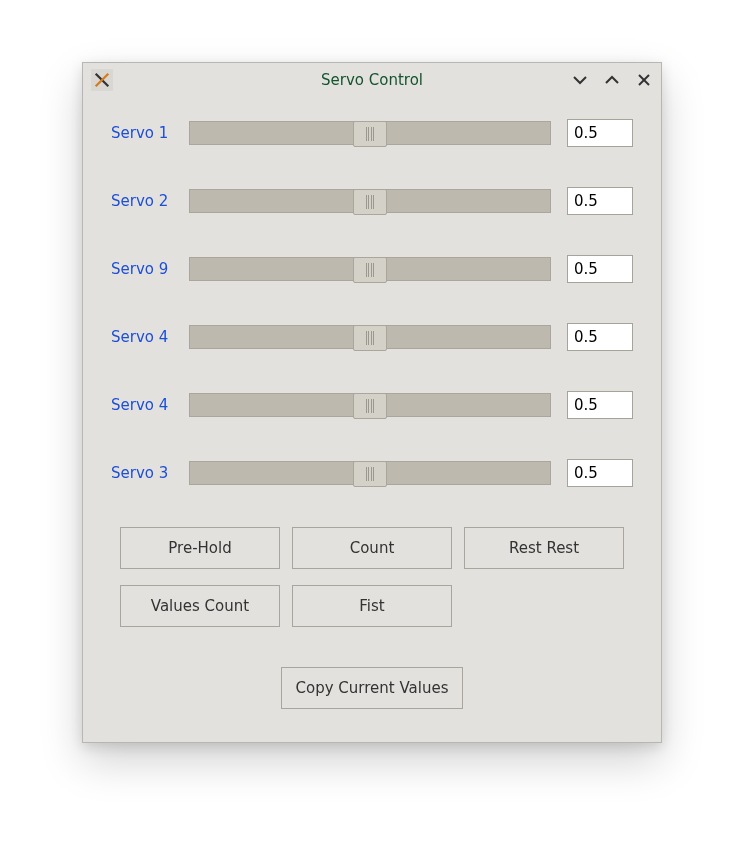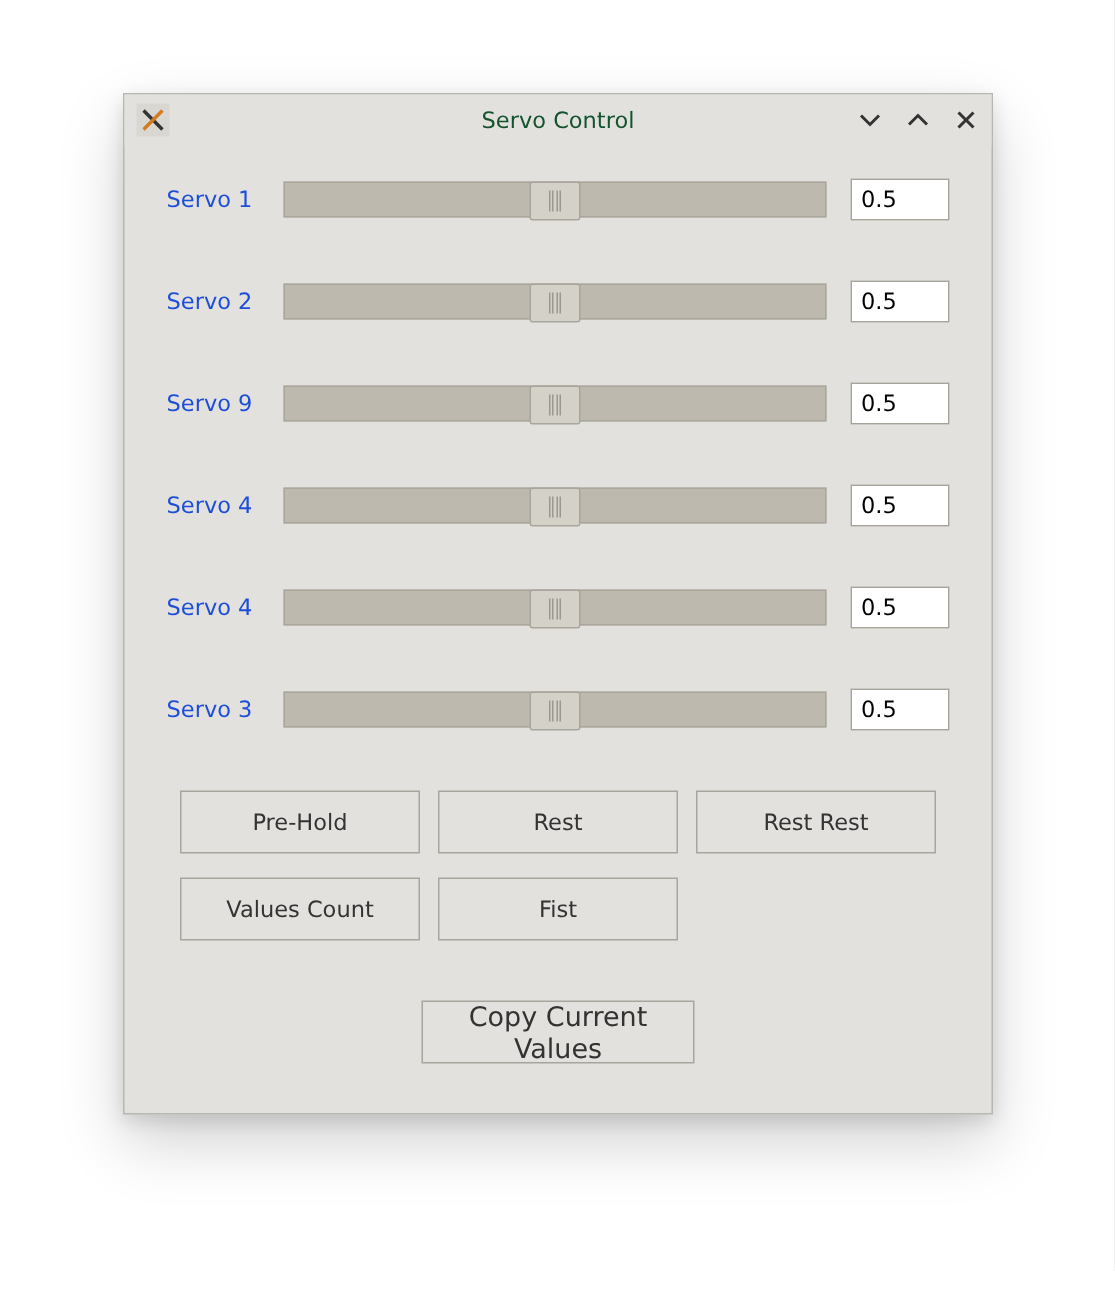--- a/index.html
+++ b/index.html
@@ -163,21 +163,21 @@
     }
     .copy-row {
       display: flex;
       justify-content: center;
     }
     .copy-btn {
       width: 182px;
       height: 42px;
       background: #e2e1de;
       border: 1px solid #a8a59c;
-      font-size: 18px;
+      font-size: 15px;
       font-family: inherit;
       color: #333;
       cursor: pointer;
     }
   </style>
 </head>
 <body>
 
 <div class="window">
 
@@ -298,21 +298,21 @@
               <span class="grip"></span>
               <span class="grip"></span>
           </div>
         </div>
       </div>
       <input class="value-input" value="0.5" style="">
     </div>
 
     <div class="button-grid">
       <button class="btn">Pre-Hold</button>
-      <button class="btn">Rest</button>
+      <button class="btn">Count</button>
       <button class="btn">Rest Rest</button>
       <button class="btn">Values Count</button>
       <button class="btn">Fist</button>
     </div>
 
     <div class="copy-row">
       <button class="copy-btn">Copy Current Values</button>
     </div>
 
   </div>

